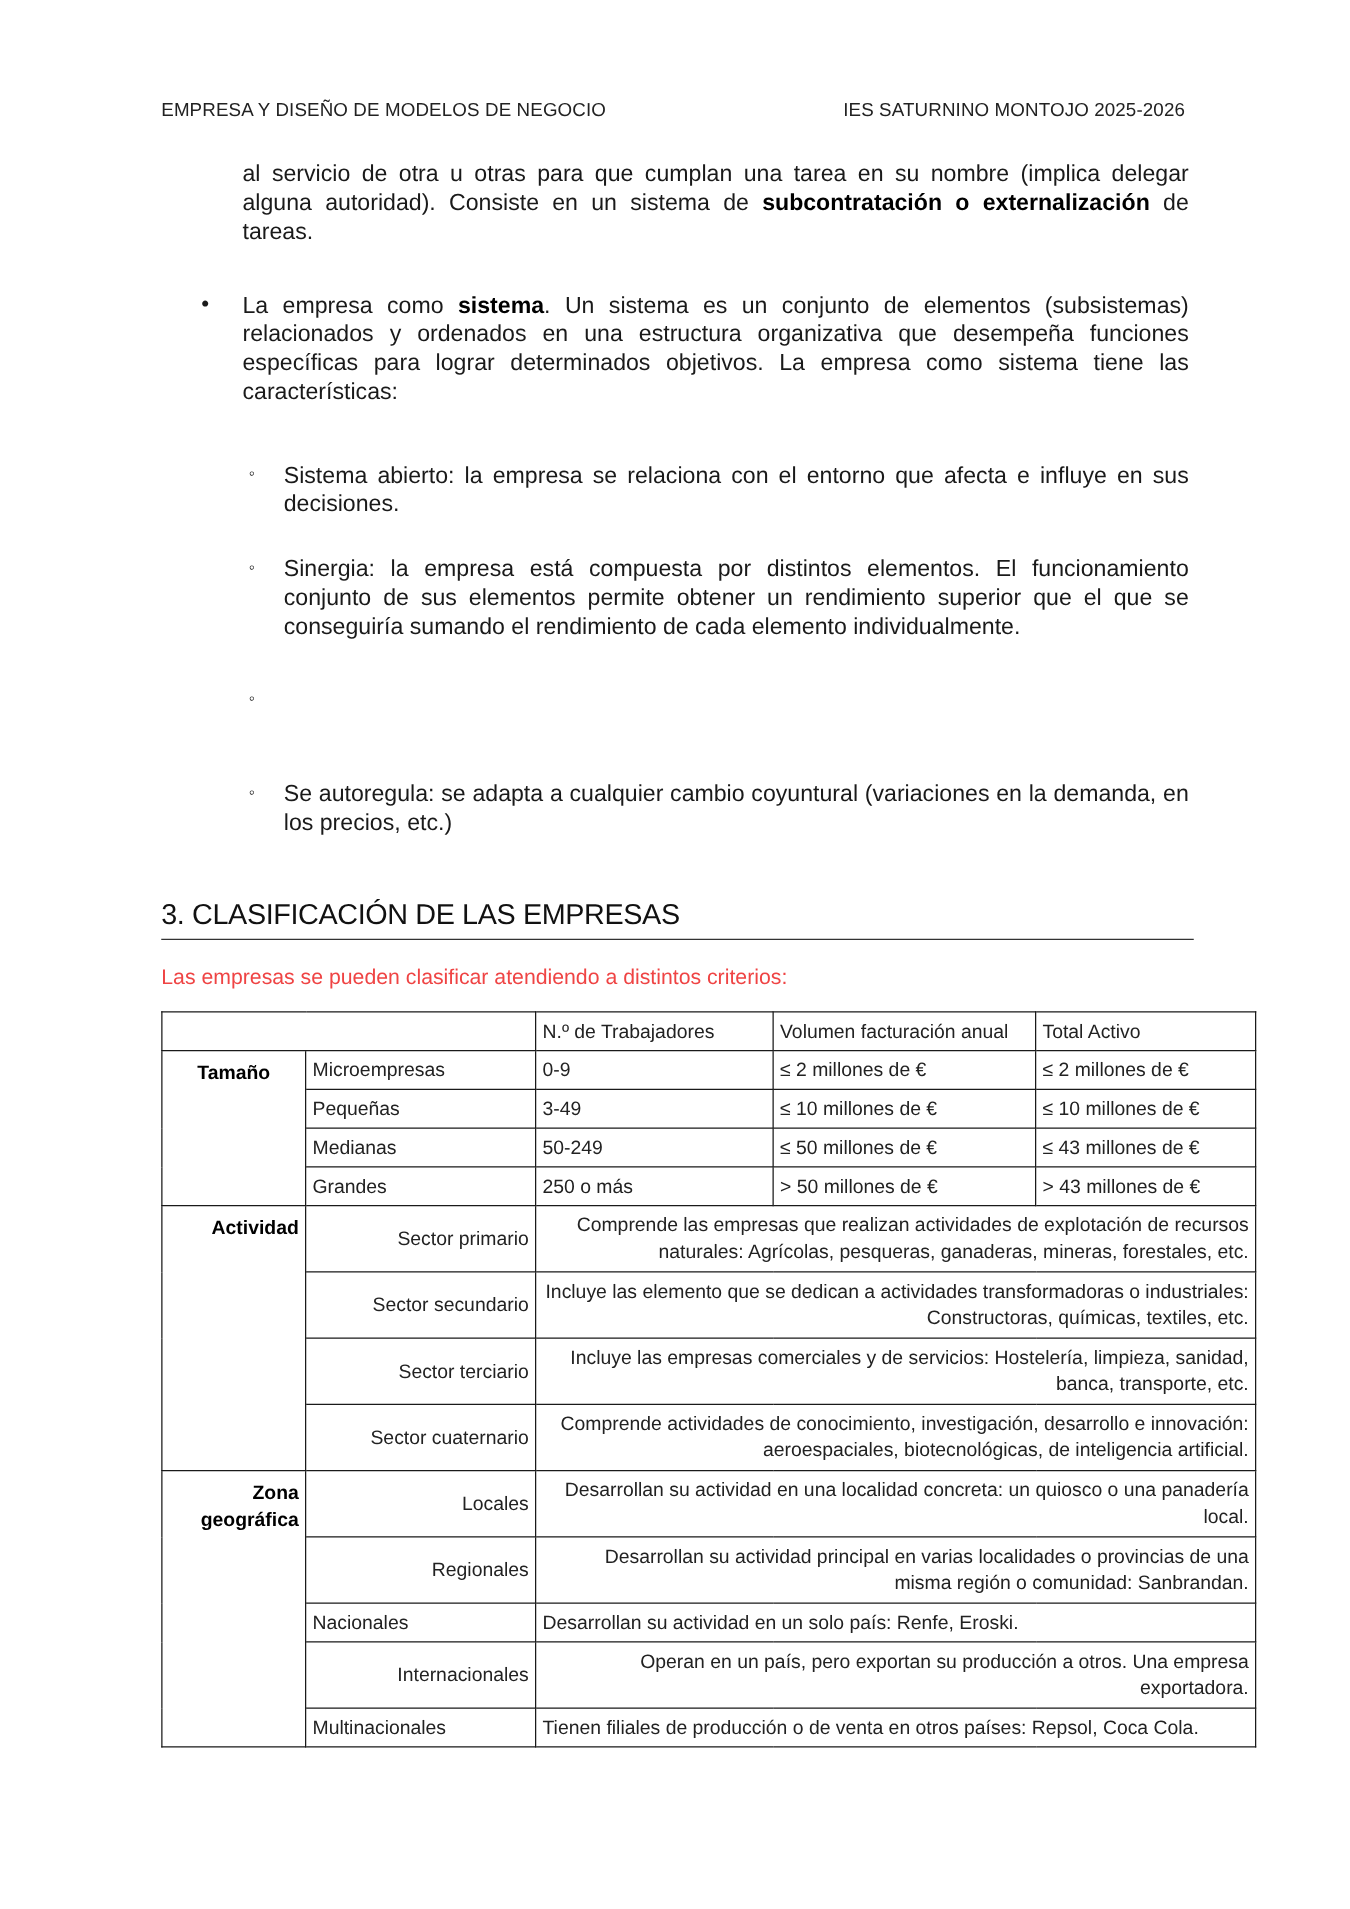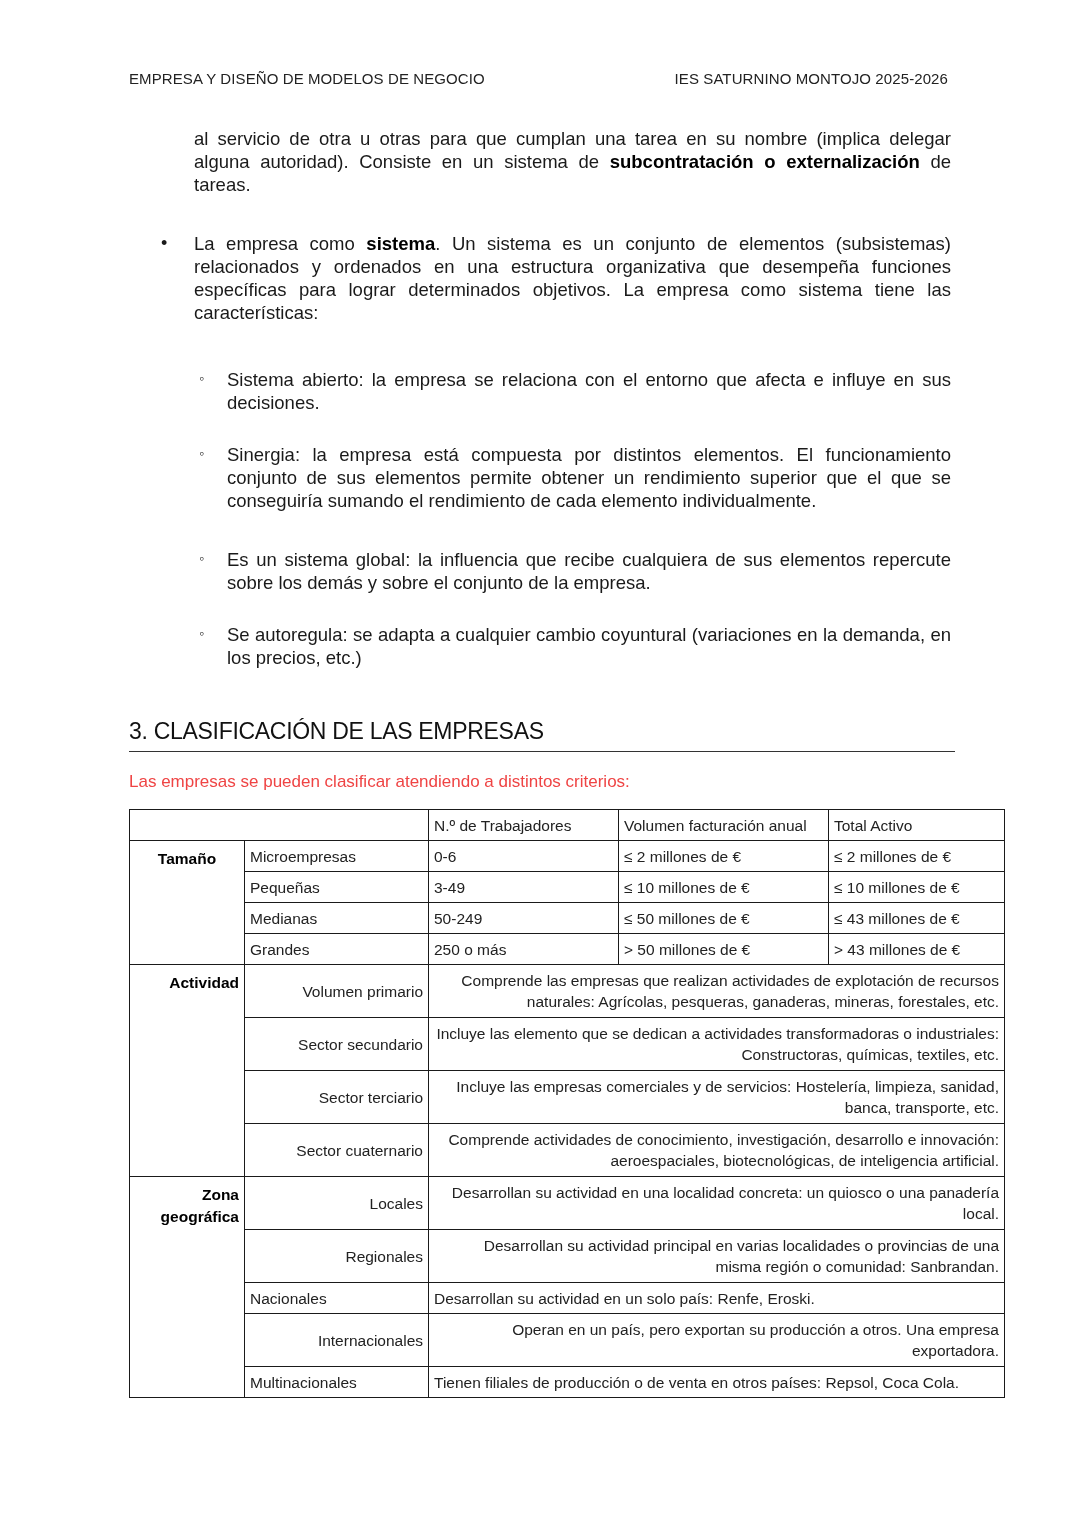--- a/index.html
+++ b/index.html
@@ -2,21 +2,21 @@
 <html><head>
   <meta charset="utf-8">
   <style>
     html, body { margin: 0; padding: 0; background: #ffffff; }
     body {
       width: 1080px; height: 1527px; position: relative; overflow: hidden;
       font-family: "Liberation Sans", "DejaVu Sans", sans-serif;
       color: #1a1a1a;
     }
     .page-header {
-      position: absolute; top: 70px; left: 129px; width: 819px;
+      position: absolute; top: 80px; left: 129px; width: 819px;
       display: flex; justify-content: space-between;
       font-size: 15px; color: #222; letter-spacing: 0.1px;
     }
     .body-text {
       font-size: 18.5px; line-height: 23px; text-align: justify; color: #1a1a1a;
     }
     .para-cont { position: absolute; top: 127px; left: 194px; width: 757px; }
     .bullet-main { position: absolute; top: 232px; left: 194px; width: 757px; }
     .bullet-main .dot {
       position: absolute; left: -33px; top: 0; font-size: 18px;
@@ -71,21 +71,20 @@
 <div class="body-text sub-bullet" style="top:368px;">
   <span class="dot">◦</span>
   <span>Sistema abierto: la empresa se relaciona con el entorno que afecta e influye en sus decisiones.</span>
 </div>
 <div class="body-text sub-bullet" style="top:443px;">
   <span class="dot">◦</span>
   <span>Sinergia: la empresa está compuesta por distintos elementos. El funcionamiento conjunto de sus elementos permite obtener un rendimiento superior que el que se conseguiría sumando el rendimiento de cada elemento individualmente.</span>
 </div>
 <div class="body-text sub-bullet" style="top:548px;">
   <span class="dot">◦</span>
-  <span>Es un sistema global: la influencia que recibe cualquiera de sus elementos repercute sobre los demás y sobre el conjunto de la empresa.</span>
 </div>
 <div class="body-text sub-bullet" style="top:623px;">
   <span class="dot">◦</span>
   <span>Se autoregula: se adapta a cualquier cambio coyuntural (variaciones en la demanda, en los precios, etc.)</span>
 </div>
 
 <div class="section-title">3. CLASIFICACIÓN DE LAS EMPRESAS</div>
 <div class="intro">Las empresas se pueden clasificar atendiendo a distintos criterios:</div>
 
 <table class="classif">
@@ -100,21 +99,21 @@
       <tr class="h32">
     <td colspan="2"></td>
     <td>N.º de Trabajadores</td>
     <td>Volumen facturación anual</td>
     <td>Total Activo</td>
   </tr>
 
   <tr class="h32">
     <td class="cat" rowspan="4">Tamaño</td>
     <td>Microempresas</td>
-    <td>0-6</td>
+    <td>0-9</td>
     <td>≤ 2 millones de €</td>
     <td>≤ 2 millones de €</td>
   </tr>
   <tr class="h32">
     <td>Pequeñas</td>
     <td>3-49</td>
     <td>≤ 10 millones de €</td>
     <td>≤ 10 millones de €</td>
   </tr>
   <tr class="h32">
@@ -125,21 +124,21 @@
   </tr>
   <tr class="h32">
     <td>Grandes</td>
     <td>250 o más</td>
     <td>&gt; 50 millones de €</td>
     <td>&gt; 43 millones de €</td>
   </tr>
 
   <tr class="h54">
     <td class="cat" rowspan="4">Actividad</td>
-    <td>Volumen primario</td>
+    <td>Sector primario</td>
     <td colspan="3">Comprende las empresas que realizan actividades de explotación de recursos naturales: Agrícolas, pesqueras, ganaderas, mineras, forestales, etc.</td>
   </tr>
   <tr class="h54">
     <td>Sector secundario</td>
     <td colspan="3">Incluye las elemento que se dedican a actividades transformadoras o industriales: Constructoras, químicas, textiles, etc.</td>
   </tr>
   <tr class="h54">
     <td>Sector terciario</td>
     <td colspan="3">Incluye las empresas comerciales y de servicios: Hostelería, limpieza, sanidad, banca, transporte, etc.</td>
   </tr>

